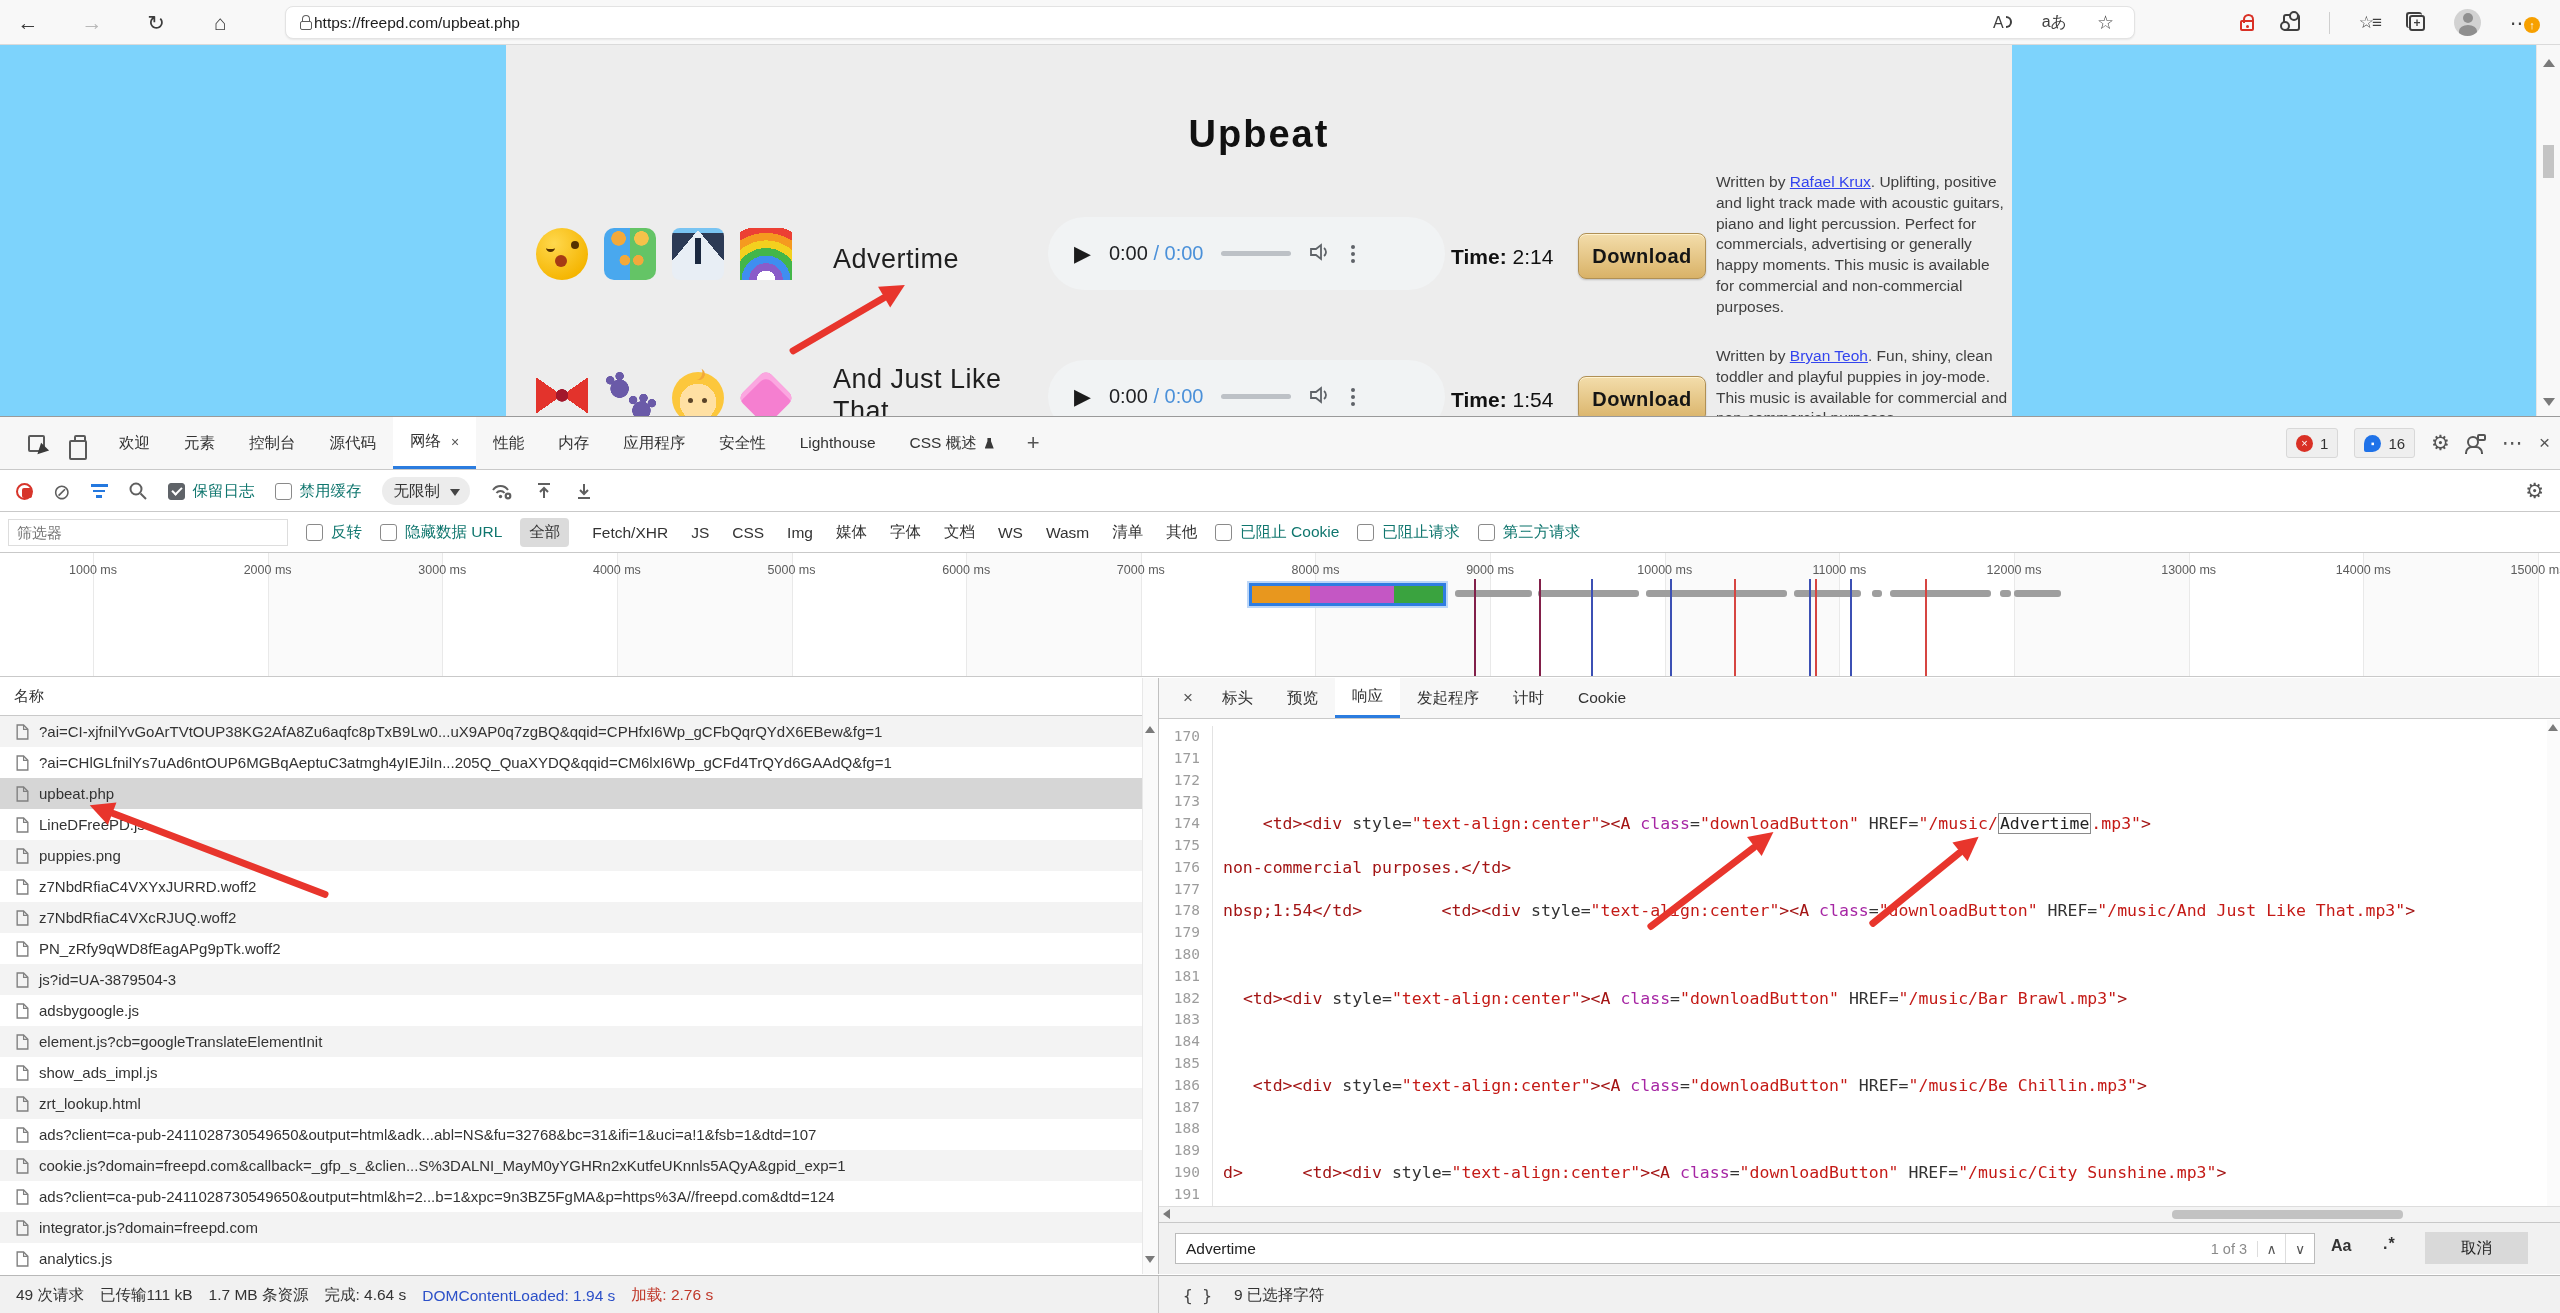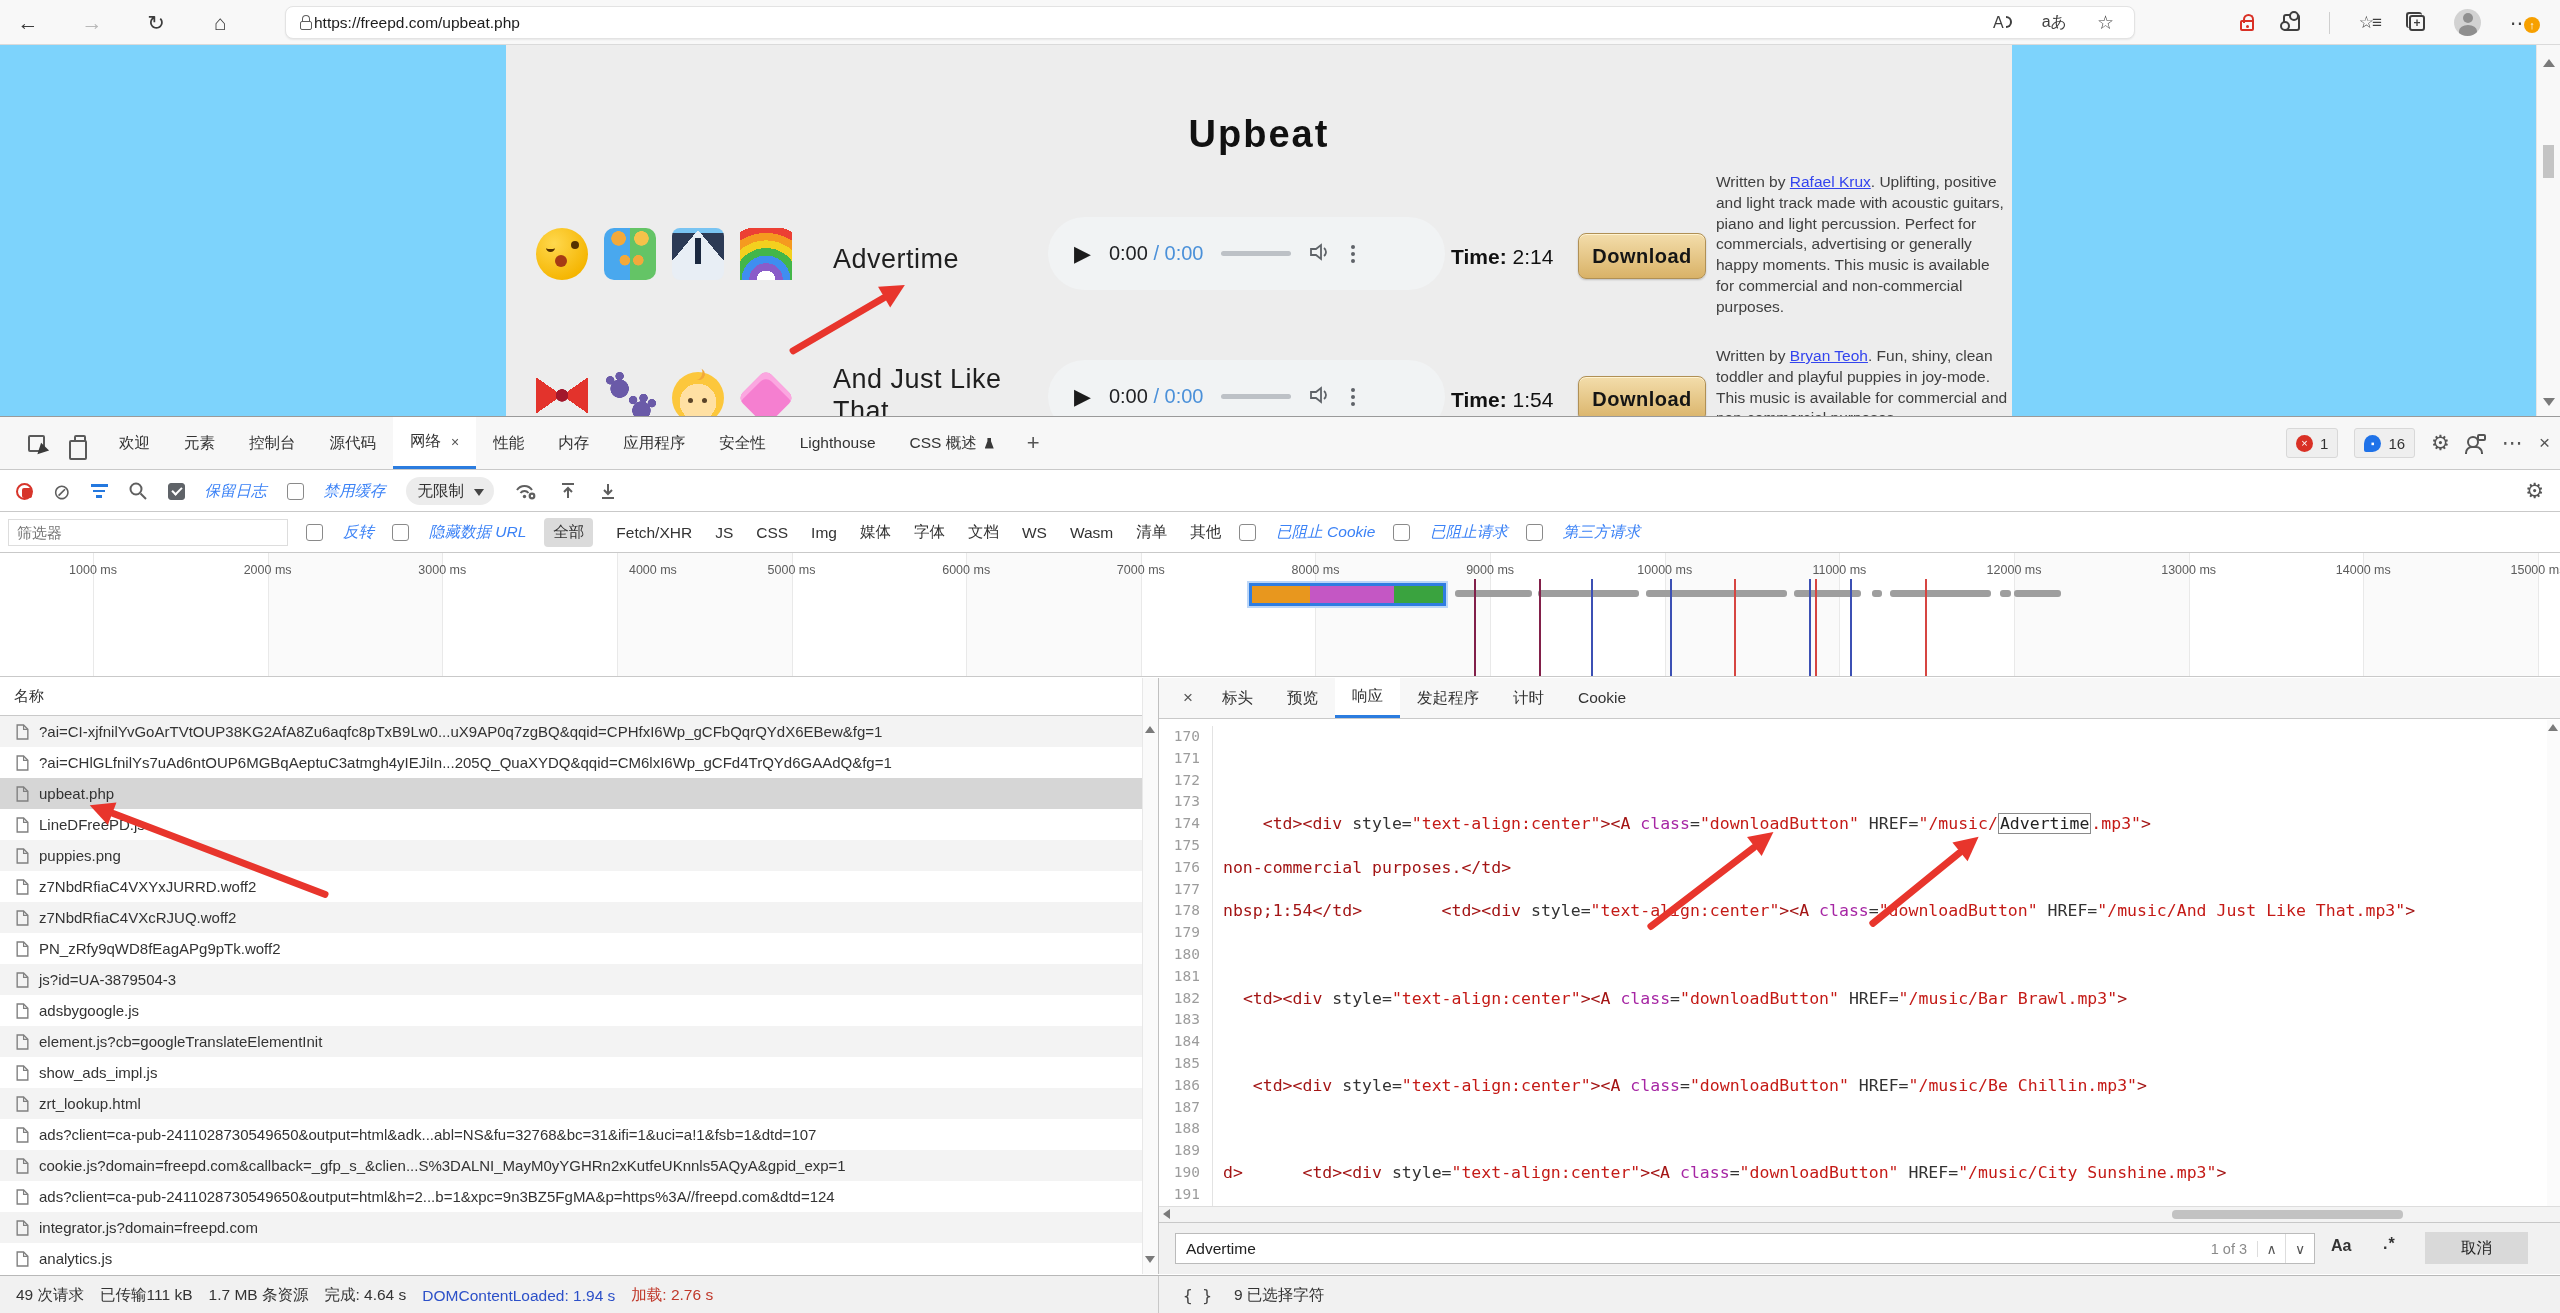--- a/index.html
+++ b/index.html
@@ -121,21 +121,21 @@
 
   .dt-toolbar{position:absolute;left:0;top:54px;width:2560px;height:41px;border-bottom:1px solid #c9c9c9;display:flex;align-items:center;gap:20px;padding-left:16px;background:#fff;}
   .rec{width:17px;height:17px;border-radius:50%;border:2.5px solid #d7352b;position:relative;}
   .rec::after{content:"";position:absolute;left:3.5px;top:3.5px;width:10px;height:10px;border-radius:2px;background:#d7352b;}
   .clear-ic{font-size:21px;color:#5f5f5f;line-height:1;}
   .funnel{display:flex;flex-direction:column;gap:3px;align-items:center;}
   .funnel span{height:2.6px;background:#2478df;display:block;}
   .cb{width:17px;height:17px;border:1.6px solid #8a8a8a;border-radius:3px;background:#fff;flex:none;}
   .cb.on{background:#5f6368;border-color:#5f6368;position:relative;}
   .cb.on::after{content:"";position:absolute;left:3px;top:3.5px;width:8px;height:4px;border-left:2px solid #fff;border-bottom:2px solid #fff;transform:rotate(-45deg);}
-  .lab-pair{display:flex;align-items:center;gap:20px;color:#3b82f6;font-style:italic;}
+  .lab-pair{display:flex;align-items:center;gap:8px;color:#0f766e;}
   .throttle{background:#ececec;border-radius:14px;height:28px;display:flex;align-items:center;padding:0 30px 0 12px;position:relative;color:#333;}
   .throttle::after{content:"";position:absolute;right:10px;top:12px;border-left:5px solid transparent;border-right:5px solid transparent;border-top:7px solid #444;}
   .svg-ic{display:flex;align-items:center;}
   .tb-gear-right{position:absolute;right:16px;top:8px;}
 
   .dt-filterbar{position:absolute;left:0;top:96px;width:2560px;height:40px;border-bottom:1px solid #c9c9c9;display:flex;align-items:center;gap:18px;padding-left:8px;background:#fff;}
   .filter-in{width:280px;height:27px;border:1px solid #ddd;font-size:15px;padding:0 8px;outline:none;color:#333;font-family:inherit;}
   .ftype{color:#333;white-space:nowrap;}
   .ftype.active{background:#dbdbdb;border-radius:4px;padding:4px 9px;}
   .ftypes{display:flex;align-items:center;gap:23px;}
@@ -446,21 +446,21 @@
     <div class="dt-timeline" id="tl">
         <div class="gridline" style="left: 93px;"></div>
         <span class="tick-label" style="left: 93px;">1000 ms</span>
         <div class="stripe" style="left: 267.64px; width: 174.64px;"></div>
         <div class="gridline" style="left: 267.64px;"></div>
         <span class="tick-label" style="left: 267.64px;">2000 ms</span>
         <div class="gridline" style="left: 442.28px;"></div>
         <span class="tick-label" style="left: 442.28px;">3000 ms</span>
         <div class="stripe" style="left: 616.92px; width: 174.64px;"></div>
         <div class="gridline" style="left: 616.92px;"></div>
-        <span class="tick-label" style="left: 616.92px; margin-left: 36px;">4000 ms</span>
+        <span class="tick-label" style="left: 616.92px;">4000 ms</span>
         <div class="gridline" style="left: 791.56px;"></div>
         <span class="tick-label" style="left: 791.56px;">5000 ms</span>
         <div class="stripe" style="left: 966.2px; width: 174.64px;"></div>
         <div class="gridline" style="left: 966.2px;"></div>
         <span class="tick-label" style="left: 966.2px;">6000 ms</span>
         <div class="gridline" style="left: 1140.84px;"></div>
         <span class="tick-label" style="left: 1140.84px;">7000 ms</span>
         <div class="stripe" style="left: 1315.48px; width: 174.64px;"></div>
         <div class="gridline" style="left: 1315.48px;"></div>
         <span class="tick-label" style="left: 1315.48px;">8000 ms</span>

